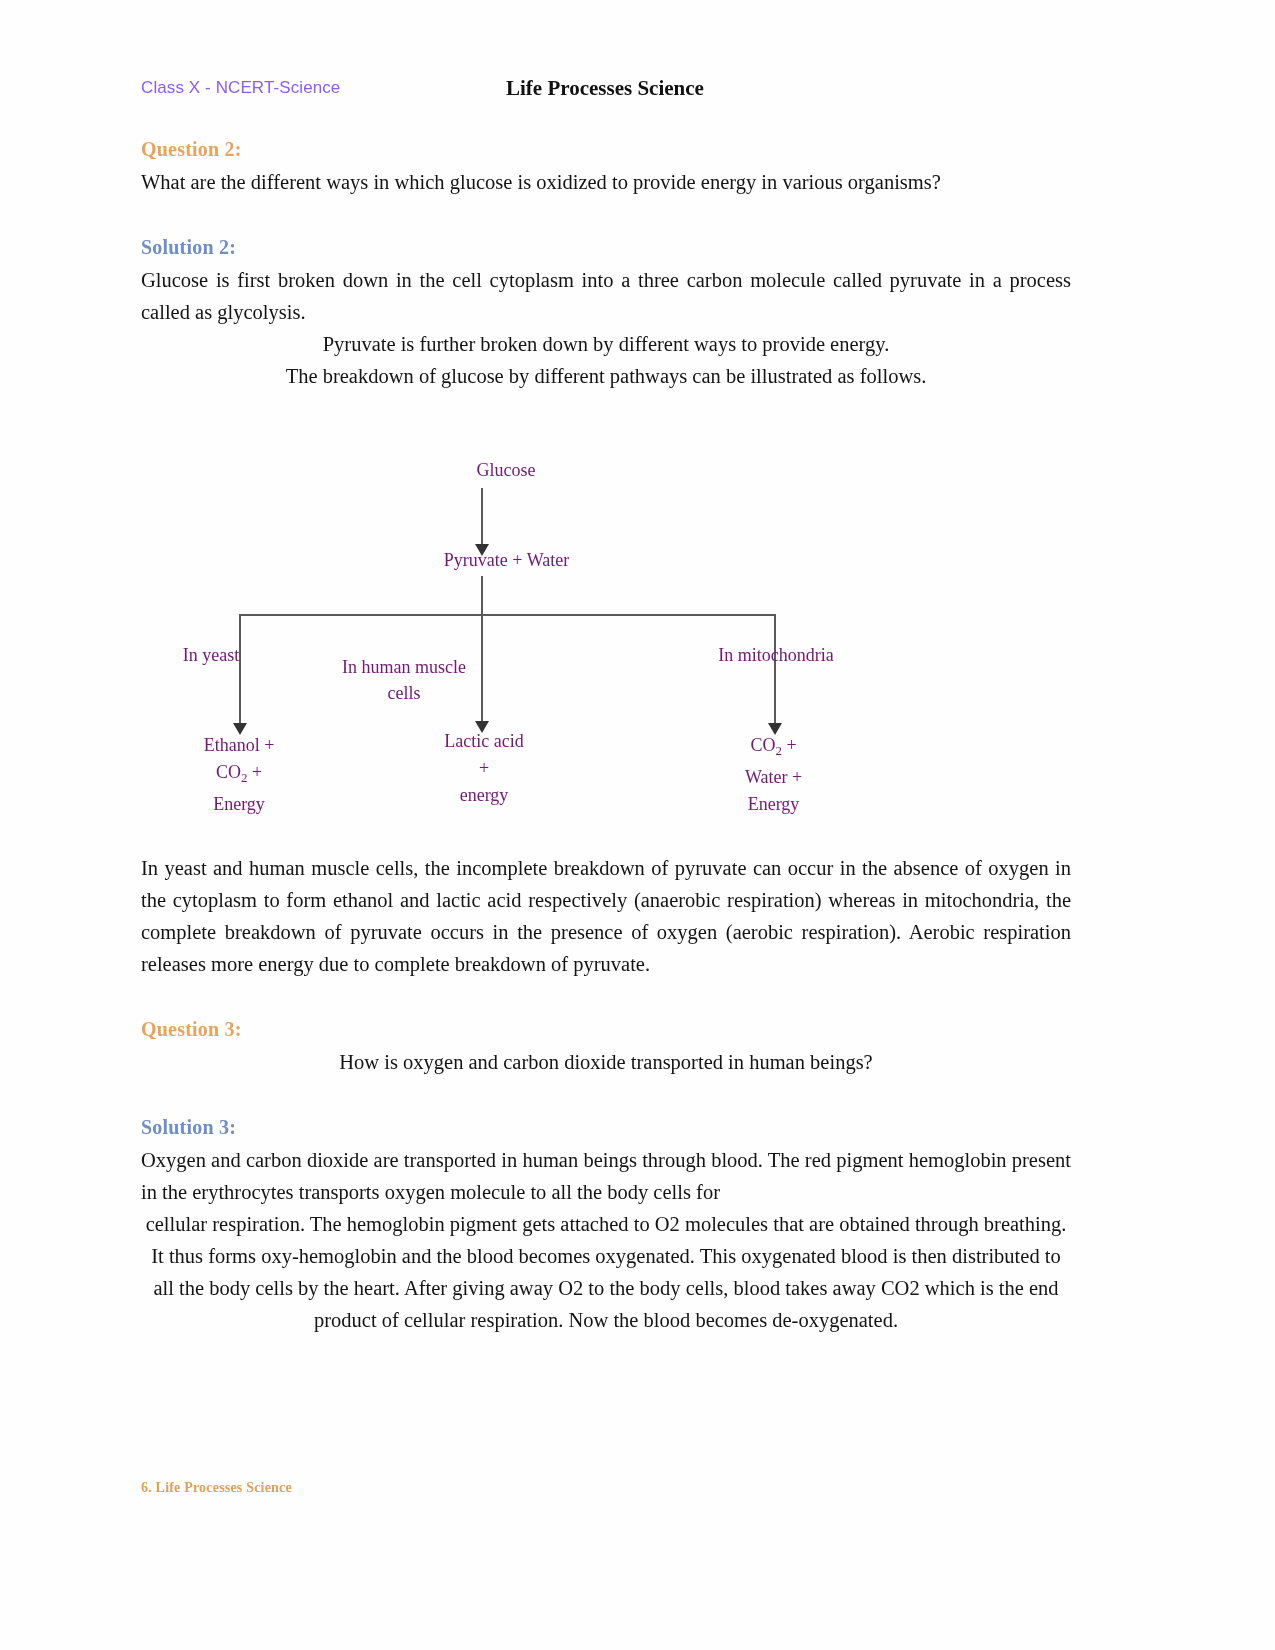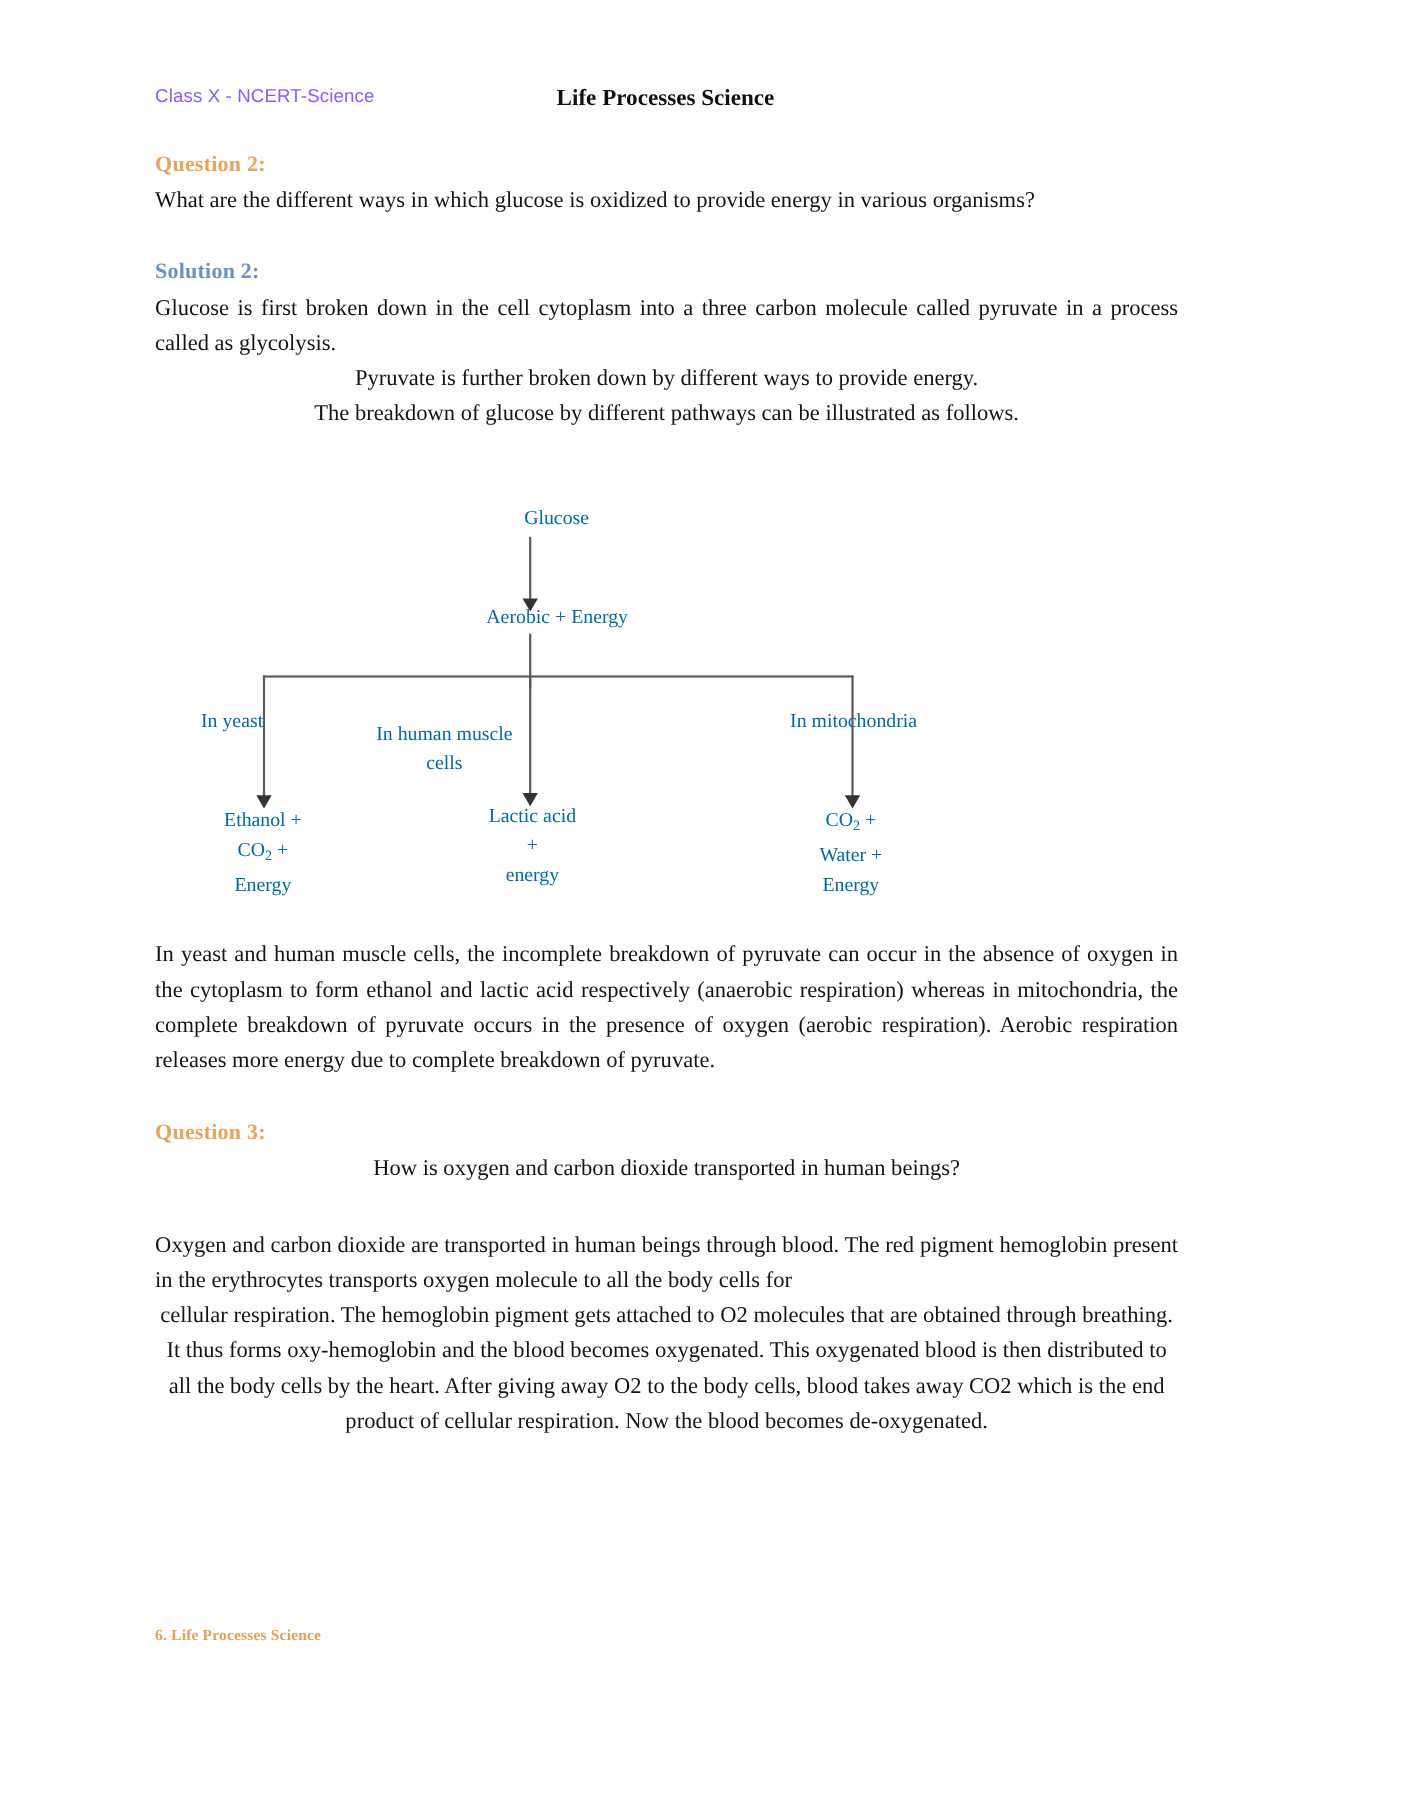--- a/index.html
+++ b/index.html
@@ -95,21 +95,21 @@
     width: 930px;
     height: 395px;
     font-family: "Liberation Serif", serif;
     color: #3a3a3a;
   }
   .node {
     position: absolute;
     font-size: 18px;
     line-height: 25px;
     text-align: center;
-    color: #0369a1;
+    color: #701a75;
     white-space: nowrap;
   }
   .node.multi { white-space: normal; }
   .vline {
     position: absolute;
     width: 2px;
     background: #5a5a5a;
   }
   .hline {
     position: absolute;
@@ -164,21 +164,21 @@
     <p class="para-left">The breakdown of glucose by different pathways can be illustrated as follows.</p>
   </div>
 
   <div class="diagram">
 
     <div class="node" style="left:300px; top:18px; width:130px;">Glucose</div>
 
     <div class="vline" style="left:340px; top:48px; height:62px;"></div>
     <div class="arrowhead" style="left:334px; top:104px;"></div>
 
-    <div class="node" style="left:258px; top:108px; width:215px;">Aerobic + Energy</div>
+    <div class="node" style="left:258px; top:108px; width:215px;">Pyruvate + Water</div>
 
     <div class="vline" style="left:340px; top:136px; height:50px;"></div>
 
     <div class="hline" style="left:98px; top:174px; width:537px;"></div>
 
     <div class="vline" style="left:98px; top:174px; height:114px;"></div>
     <div class="arrowhead" style="left:92px; top:283px;"></div>
 
     <div class="vline" style="left:340px; top:174px; height:112px;"></div>
     <div class="arrowhead" style="left:334px; top:281px;"></div>
@@ -218,19 +218,20 @@
 
     <p class="para">In yeast and human muscle cells, the incomplete breakdown of pyruvate can occur in the absence of oxygen in the cytoplasm to form ethanol and lactic acid respectively (anaerobic respiration) whereas in mitochondria, the complete breakdown of pyruvate occurs in the presence of oxygen (aerobic respiration). Aerobic respiration releases more energy due to complete breakdown of pyruvate.</p>
 
     <div class="gap-lg"></div>
 
     <div class="q-heading">Question 3:</div>
     <p class="para-left">How is oxygen and carbon dioxide transported in human beings?</p>
 
     <div class="gap-lg"></div>
 
+    <div class="s-heading">Solution 3:</div>
     <p class="para">Oxygen and carbon dioxide are transported in human beings through blood. The red pigment hemoglobin present in the erythrocytes transports oxygen molecule to all the body cells for</p>
     <p class="para-left">cellular respiration. The hemoglobin pigment gets attached to O2 molecules that are obtained through breathing. It thus forms oxy-hemoglobin and the blood becomes oxygenated. This oxygenated blood is then distributed to all the body cells by the heart. After giving away O2 to the body cells, blood takes away CO2 which is the end product of cellular respiration. Now the blood becomes de-oxygenated.</p>
   </div>
 
   <div class="footer">6. Life Processes Science</div>
 
 </div>
 
 </body></html>

